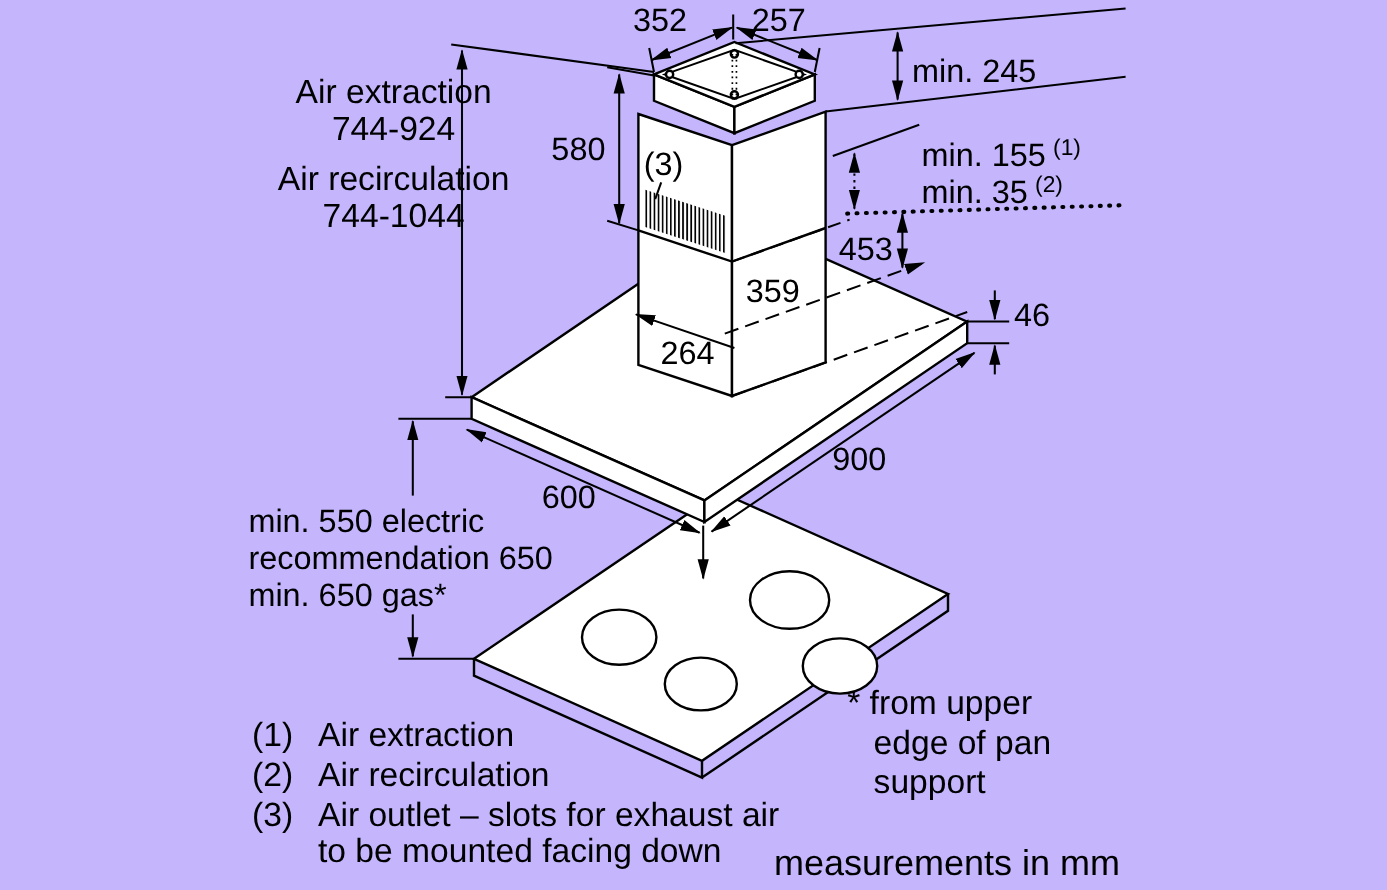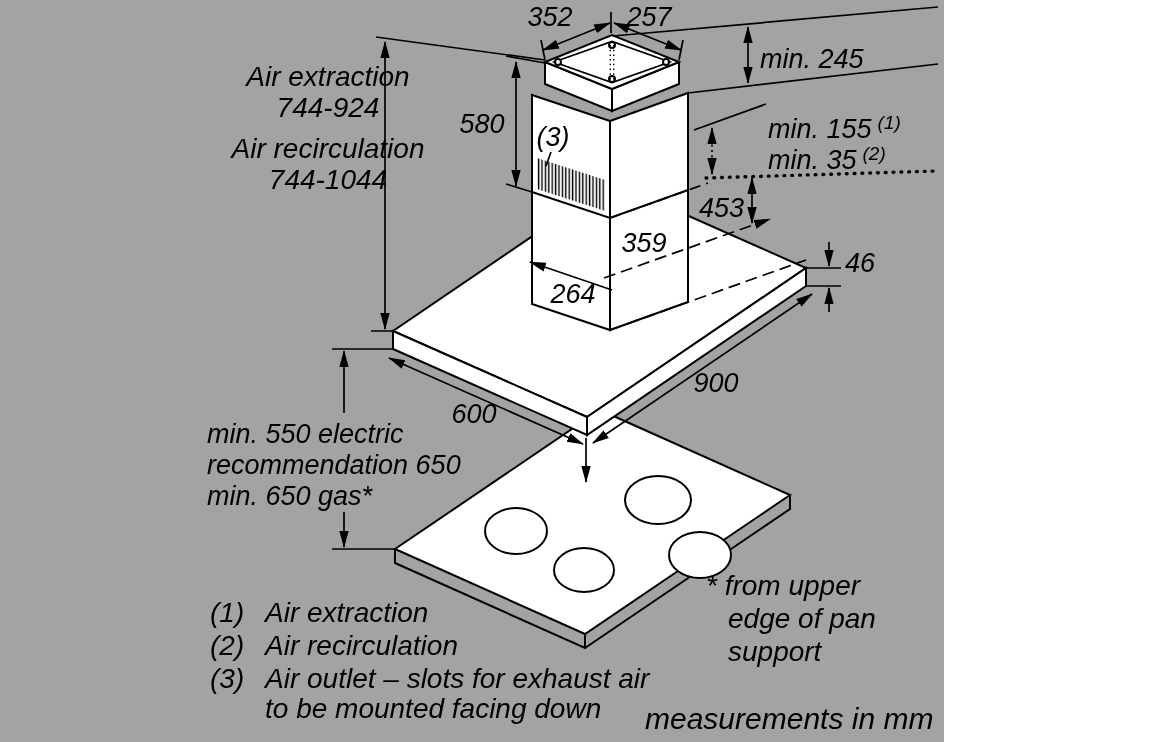--- a/index.html
+++ b/index.html
@@ -1,16 +1,16 @@
 <!DOCTYPE html>
 <html><head>
 <meta charset="utf-8">
 <style>
   html,body{margin:0;padding:0;background:#fff;}
-  .stage{position:relative;width:944px;height:742px;background:#a3a3a3;overflow:hidden;font-style:italic;}
+  .stage{position:relative;width:1156px;height:742px;background:#c4b5fd;overflow:hidden;}
   svg{display:block;}
   svg text{font-family:"Liberation Sans","DejaVu Sans",sans-serif;fill:#000;}
   .t{font-size:27px;}
   .tb{font-size:28px;}
   .ts{font-size:19px;}
   .tf{font-size:30px;}
   .ln{stroke:#000;stroke-width:2;fill:none;}
   .fw{fill:#fff;stroke:#000;stroke-width:2;}
   .dm{stroke:#000;stroke-width:1.7;fill:none;}
 </style>

